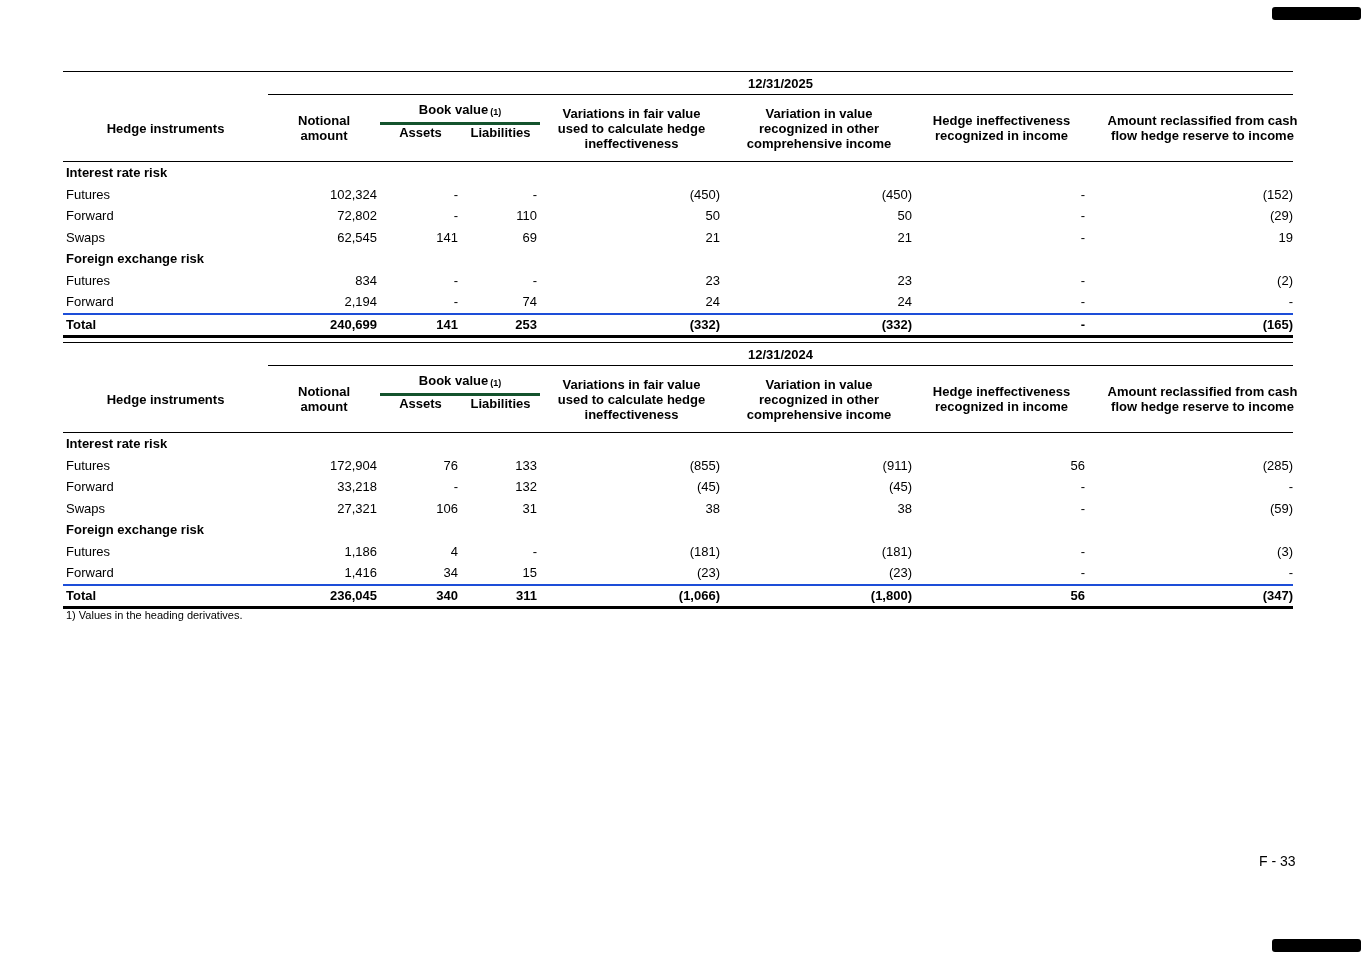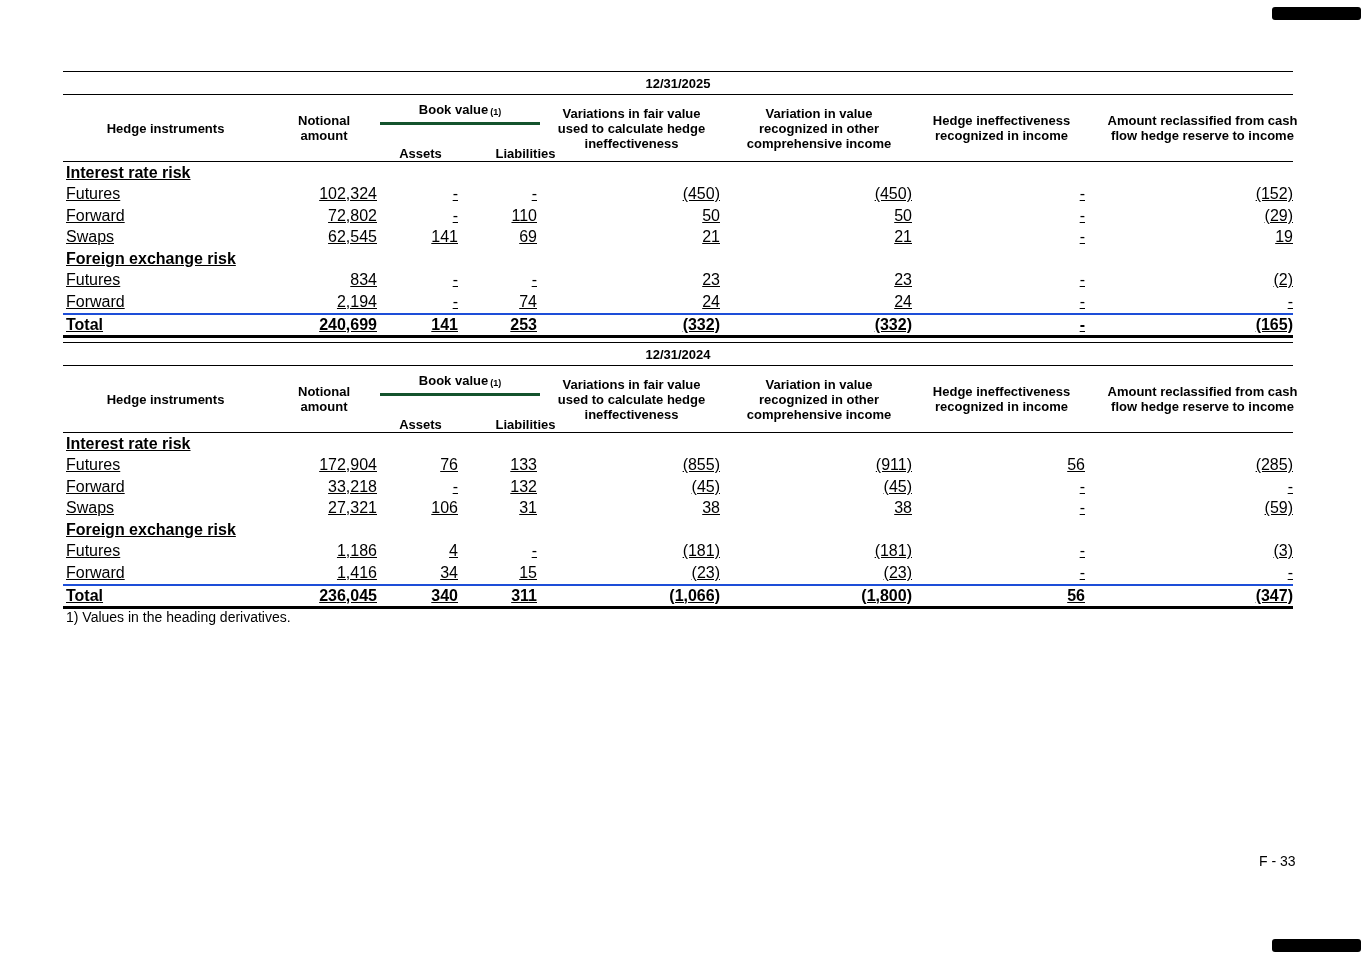--- a/index.html
+++ b/index.html
@@ -3,21 +3,21 @@
 <meta charset="utf-8">
 <style>
   html,body{margin:0;padding:0;}
   body{
     width:1365px;height:965px;position:relative;background:#ffffff;
     font-family:"Liberation Sans", sans-serif;color:#000000;overflow:hidden;
   }
   .fintable{position:absolute;left:63px;width:1230px;border-top:1px solid #000;}
   .t0{top:71px;}
   .t1{top:342px;}
-  .daterow{display:flex;height:23px;flex-direction:column;}
+  .daterow{display:flex;height:23px;}
   .date-spacer{width:205px;flex:none;}
   .date-span{flex:1;border-bottom:1px solid #000;display:flex;align-items:center;justify-content:center;}
   .date-label{font-weight:bold;font-size:13px;}
   .headrow{display:flex;border-bottom:1px solid #000;height:66px;}
   .hc{font-weight:bold;font-size:13px;line-height:15px;display:flex;align-items:center;justify-content:center;text-align:center;box-sizing:border-box;flex:none;}
   .c1{width:205px;flex:none;}
   .c2{width:112px;flex:none;}
   .c3{width:81px;flex:none;}
   .c4{width:79px;flex:none;}
   .c5{width:183px;flex:none;}
@@ -25,31 +25,31 @@
   .c7{width:173px;flex:none;}
   .c8{width:205px;flex:none;}
   .hc.c2{padding:0 13px;}
   .hc.c5{padding:0 8px;}
   .hc.c6{padding:0 17px;}
   .hc.c7{padding:0 10px;}
   .hc.c8{padding:0 4px;margin-left:12px;}
   .bvgroup{width:160px;flex:none;display:flex;flex-direction:column;box-sizing:border-box;}
   .bvtitle{height:30px;display:flex;align-items:flex-end;justify-content:center;font-weight:bold;font-size:13px;border-bottom:3px solid #14532d;padding-bottom:5px;box-sizing:border-box;}
   .bvtitle sup{font-size:9px;line-height:9px;margin-left:2px;}
-  .bvsub{flex:1;display:flex;align-items:flex-end;gap:25px;}
+  .bvsub{flex:1;display:flex;align-items:flex-start;}
   .bvsub .sub{font-weight:bold;font-size:13px;text-align:center;}
   .tbody{width:100%;}
-  .trow{display:flex;height:21.5px;align-items:center;font-size:16px;text-decoration:underline;}
+  .trow{display:flex;height:21.5px;align-items:center;font-size:13px;}
   .trow.section{font-weight:bold;}
   .trow.total{font-weight:bold;height:20px;border-top:2px solid #1d4ed8;border-bottom:3px solid #000;}
   .td{box-sizing:border-box;}
   .td.c1{padding-left:3px;text-align:left;}
   .num{text-align:right;padding-right:3px;}
   .num.c8{padding-right:0;}
-  .footnote{position:absolute;left:66px;top:609px;font-size:14px;}
+  .footnote{position:absolute;left:66px;top:609px;font-size:11px;}
   .pagenum{position:absolute;left:1259px;top:853px;font-size:14px;}
   .redaction-bar{position:absolute;left:1272px;width:89px;height:13px;background:#000;border-radius:3px;}
   .bar-top{top:7px;}
   .bar-bottom{top:939px;}
 </style>
 </head>
 <body>
 
 <div style="position:absolute;inset:0;">
   <div class="redaction-bar bar-top"></div>

